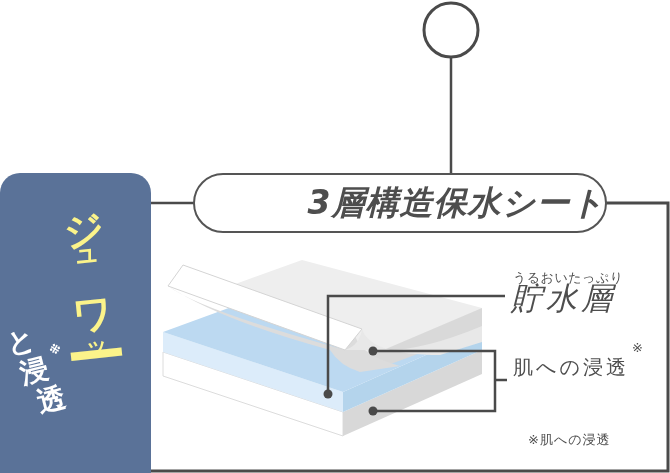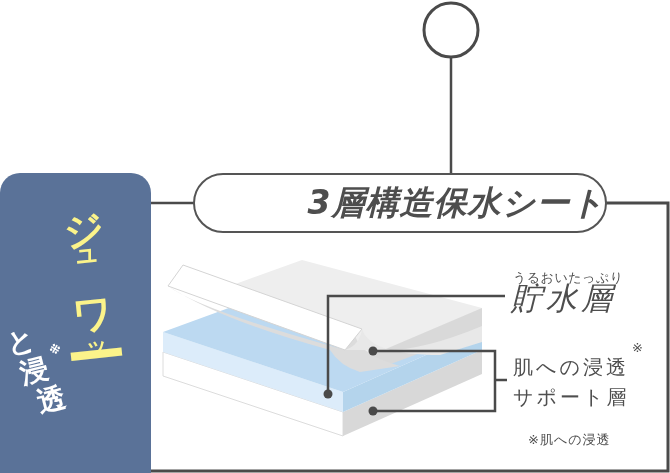--- a/index.html
+++ b/index.html
@@ -87,18 +87,17 @@
 
   <div class="pill">
     <span class="pill-text">3層構造保水シート</span>
   </div>
 
   <div class="abs label-ruby" style="left:513px;top:262px;margin-top:7px;">うるおいたっぷり</div>
   <div class="abs label-main" style="left:511px;top:278px;">貯水層</div>
 
   <div class="abs" style="left:513px;top:352px;">
     <div class="label-sub">肌への浸透</div>
-    <div class="label-sub">サポート層</div>
   </div>
   <div class="abs note" style="left:632px;top:340px;">※</div>
 
   <div class="abs note" style="left:528px;top:431px;">※肌への浸透</div>
 </div>
 
 </body></html>

